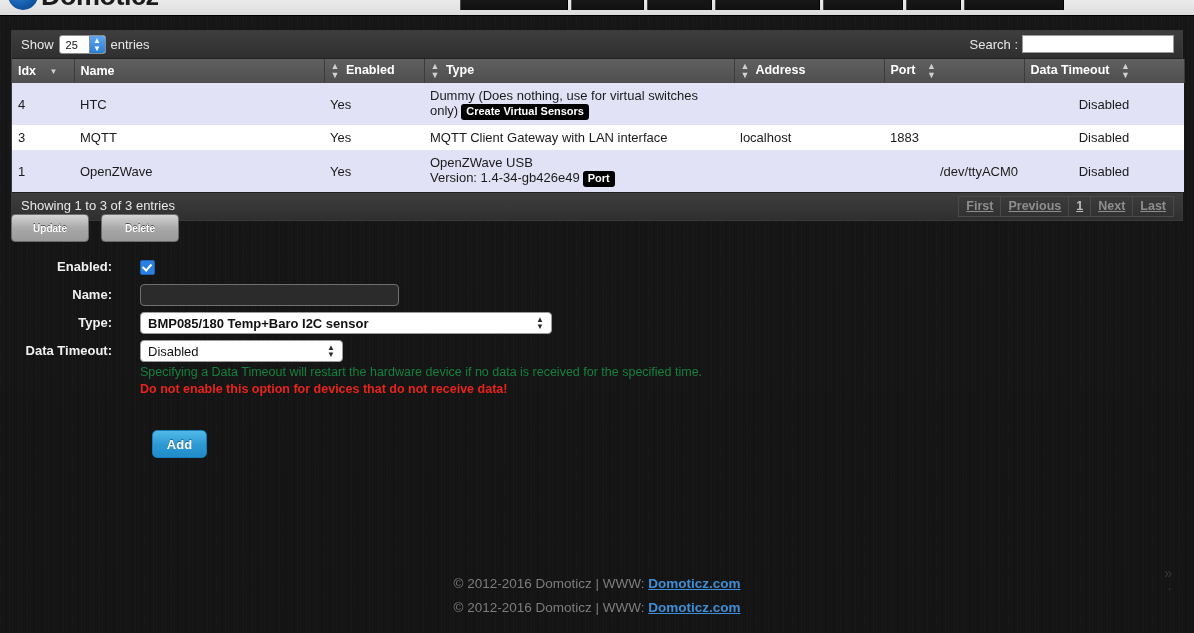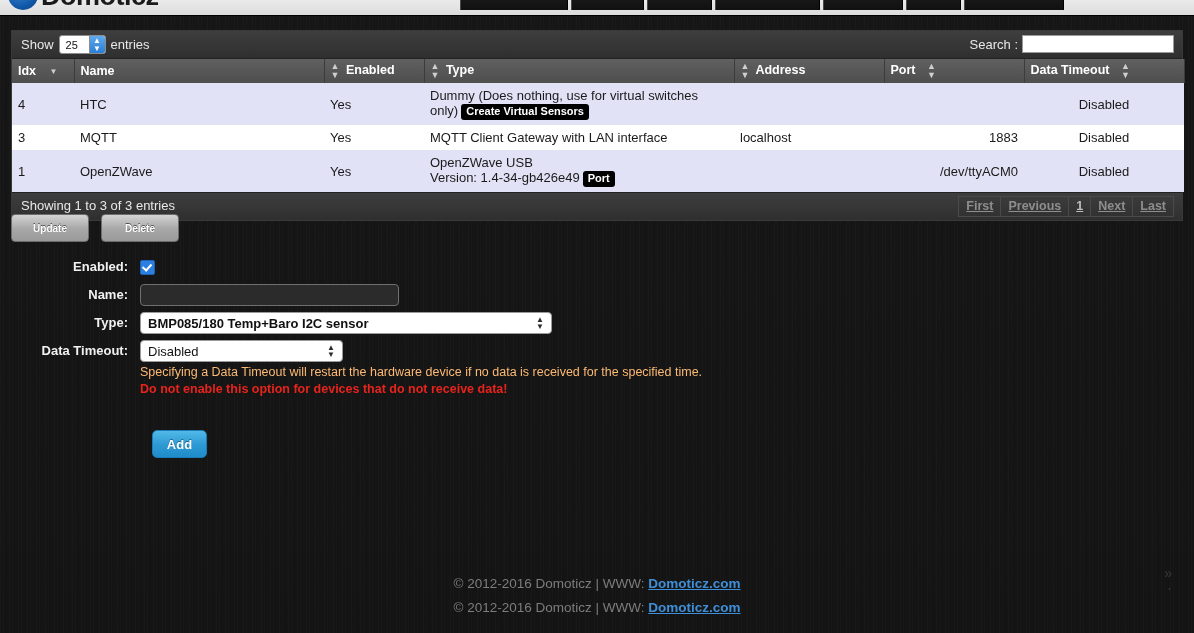--- a/index.html
+++ b/index.html
@@ -288,21 +288,21 @@
     width: 900px;
   }
   .frow {
     display: flex;
     align-items: flex-start;
     margin-bottom: 6px;
   }
   .flabel {
     width: 140px;
     text-align: right;
-    padding-right: 12px;
+    padding-right: 28px;
     color: #f1f1f1;
     font-size: 13px;
     font-weight: bold;
     line-height: 22px;
     box-sizing: border-box;
   }
   .fctl { flex: 1; }
   #enabled-check {
     width: 13px; height: 13px;
     background: #2a7fe0;
@@ -350,21 +350,21 @@
   .wsel .arrows {
     position: absolute;
     right: 7px; top: 50%;
     transform: translateY(-50%);
     font-size: 8px;
     line-height: 7px;
     color: #2b2b2b;
     text-align: center;
   }
   .note {
-    color: #fdba74;
+    color: #15803d;
     font-size: 12.5px;
     line-height: 17px;
     margin-top: 2px;
   }
   .warn {
     color: #e8231c;
     font-size: 12.5px;
     font-weight: bold;
     line-height: 17px;
   }
@@ -500,21 +500,21 @@
         <td></td>
         <td style="text-align:right"></td>
         <td style="text-align:center">Disabled</td>
       </tr>
       <tr class="row-even">
         <td>3</td>
         <td>MQTT</td>
         <td>Yes</td>
         <td>MQTT Client Gateway with LAN interface</td>
         <td>localhost</td>
-        <td style="text-align:right">1883</td>
+        <td style="text-align:left">1883</td>
         <td style="text-align:center">Disabled</td>
       </tr>
       <tr class="row-odd">
         <td>1</td>
         <td>OpenZWave</td>
         <td>Yes</td>
         <td>
           <div>OpenZWave USB</div>
           <div>
             <span>Version: 1.4-34-gb426e49</span><span class="badge">Port</span>

